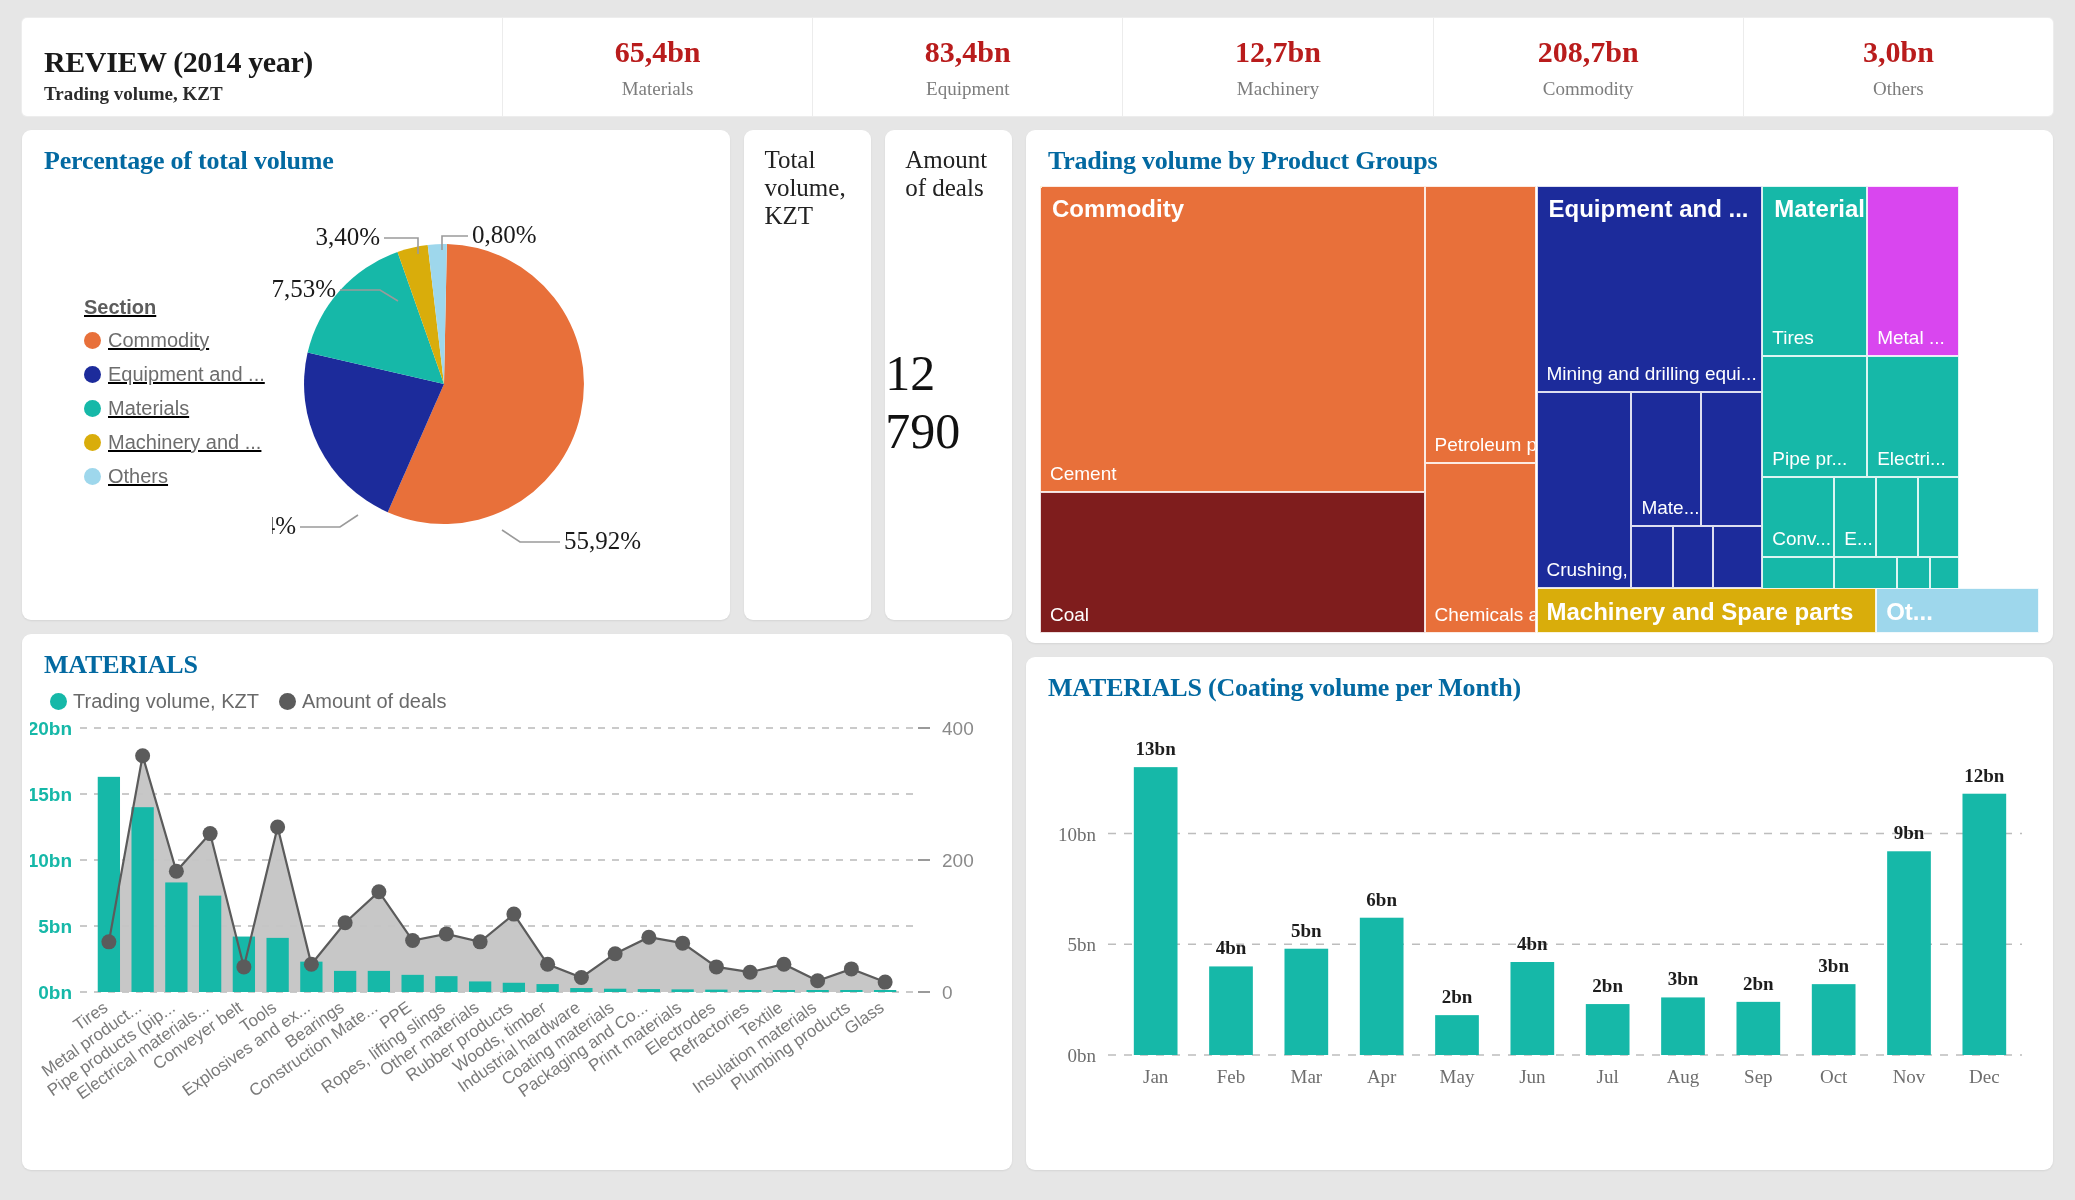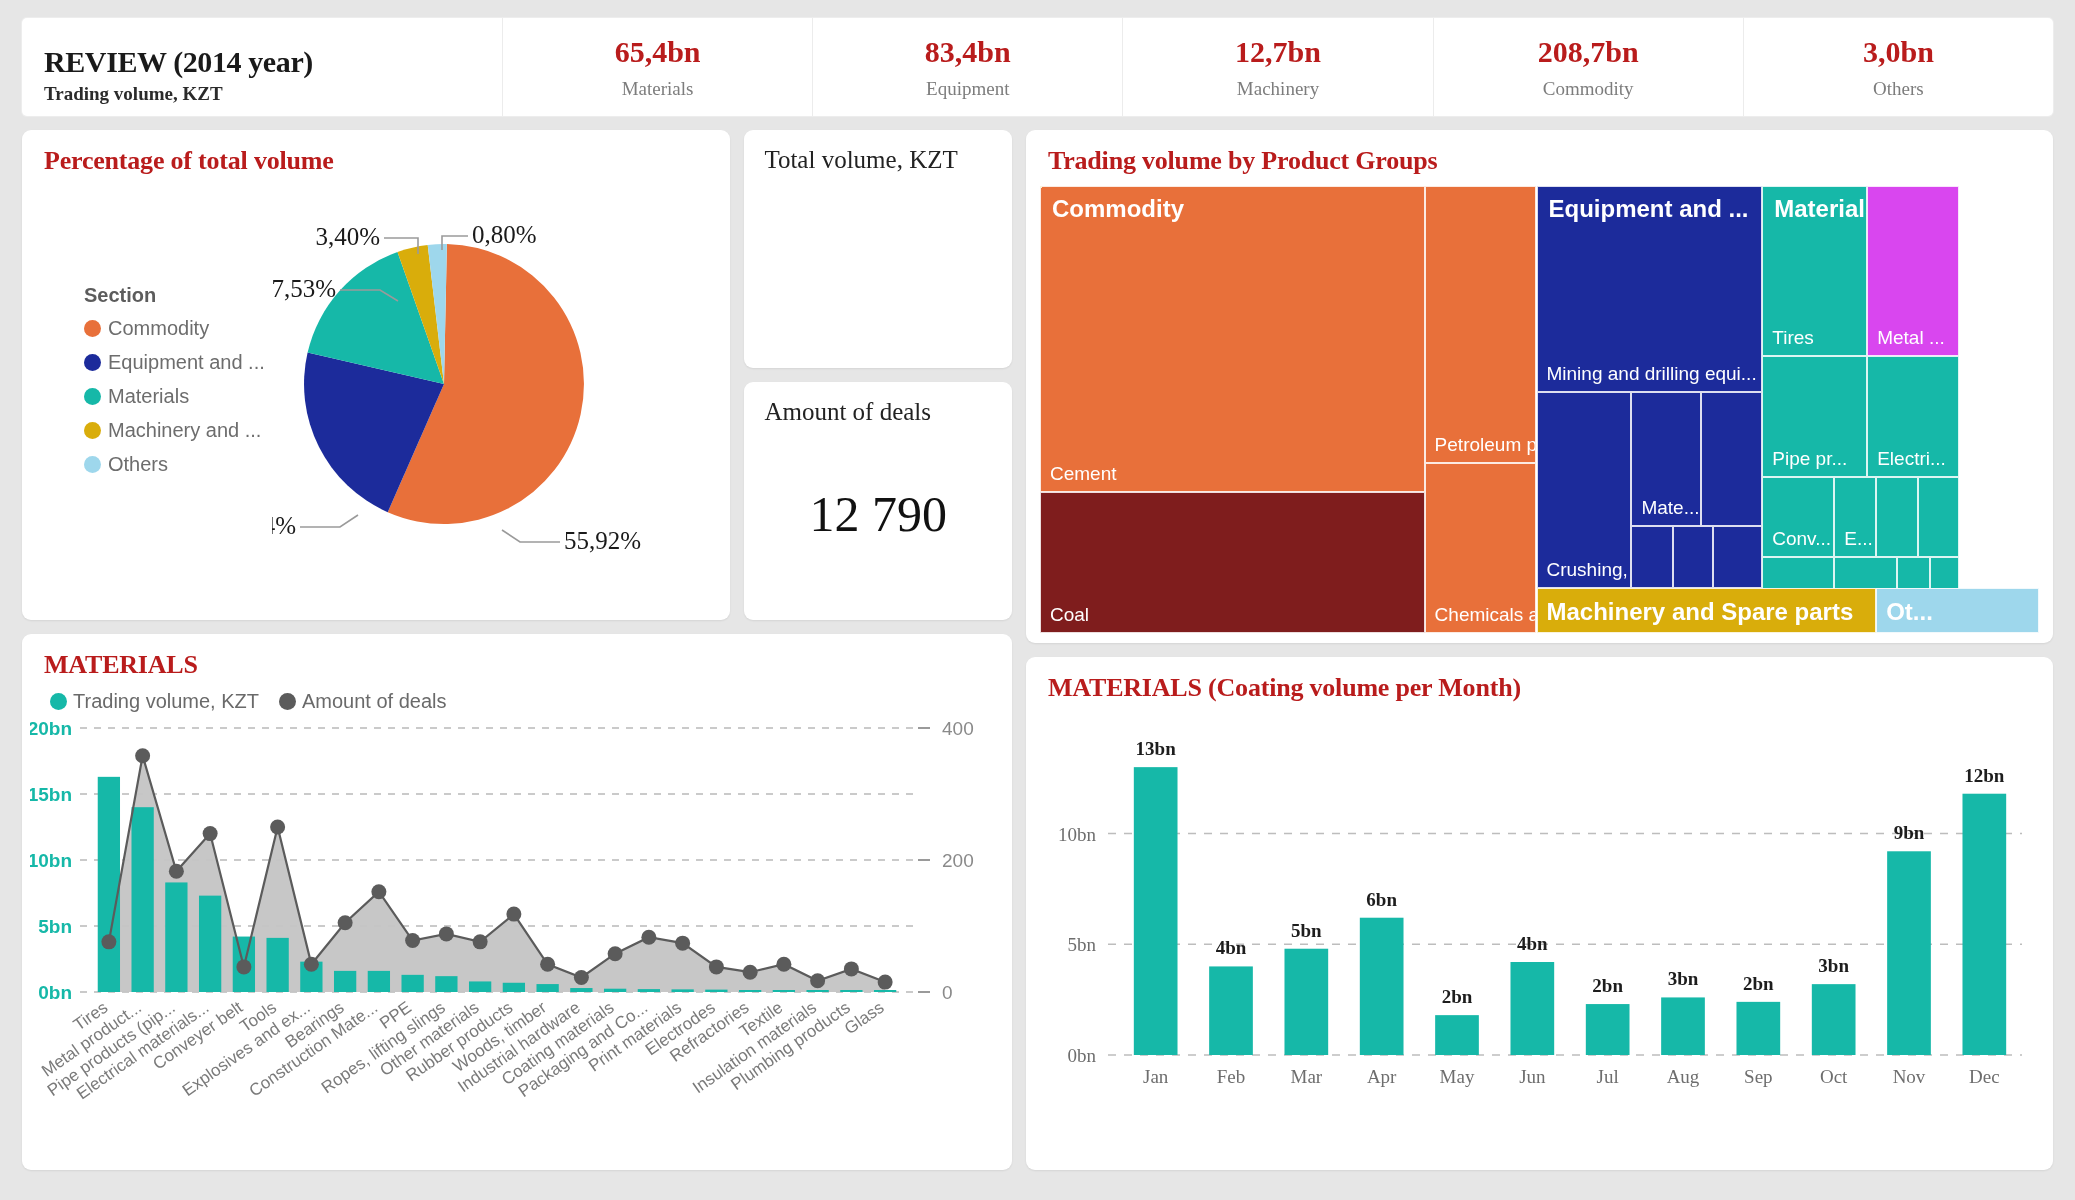--- a/index.html
+++ b/index.html
@@ -26,35 +26,35 @@
   .kpi-value { font-family: "Liberation Serif", serif; font-weight: 700; font-size: 30px; color: #b91c1c; }
   .kpi-label { font-family: "Liberation Serif", serif; font-size: 19px; color: #7d7d7d; margin-top: 9px; }
 
   
   .grid { display: flex; gap: 14px; margin-top: 14px; height: 1040px; }
   .col-left { display: flex; flex-direction: column; gap: 14px; width: 990px; }
   .col-right { display: flex; flex-direction: column; gap: 14px; flex: 1; }
   .row-top { display: flex; gap: 14px; height: 490px; }
 
   .card { background: #fff; border-radius: 9px; box-shadow: 0 1px 2px rgba(0,0,0,.08); position: relative; }
-  .card-title { font-family: "Liberation Serif", serif; font-weight: 700; font-size: 26px; color: #b91c1c; padding: 16px 0 0 22px; letter-spacing: -0.2px; }
+  .card-title { font-family: "Liberation Serif", serif; font-weight: 700; font-size: 26px; color: #0369a1; padding: 16px 0 0 22px; letter-spacing: -0.2px; }
 
   
   .pie-card { width: 720px; }
   .pie-wrap { position: relative; height: 400px; }
-  .legend { position: absolute; left: 62px; top: 108px; }
+  .legend { position: absolute; left: 62px; top: 120px; text-decoration: underline; }
   .legend-head { font-family:"Liberation Sans",sans-serif; font-weight:700; font-size: 20px; color: #5c5c5c; margin-bottom: 10px; }
   .legend-item { display:flex; align-items:center; gap:7px; margin-bottom: 11px; }
   .legend-dot { width: 17px; height: 17px; border-radius: 50%; flex: none; }
   .legend-label { font-size: 20px; color: #6d6d6d; }
   .pie-svg { position: absolute; left: 250px; top: 38px; }
   .pct { font-family: "Liberation Serif", serif; font-size: 25px; fill: #1a1a1a; }
 
   
-  .side-col { display:flex; flex-direction: column; gap: 14px; width: 272px; }
+  .side-col { display:flex; flex-direction: row; gap: 14px; width: 272px; }
   .side-card { background:#fff; border-radius:9px; box-shadow:0 1px 2px rgba(0,0,0,.08); flex:1; display:flex; flex-direction:column; }
   .side-label { font-family:"Liberation Serif", serif; font-size: 25px; color:#222; padding: 16px 0 0 20px; }
   .side-value { flex:1; display:flex; align-items:center; justify-content:center; font-family:"Liberation Serif", serif; font-size: 50px; color:#111; padding-bottom: 18px; }
 
   
   .tm-card { flex: 1; }
   .tm-area { position: absolute; left: 14px; right: 14px; top: 56px; bottom: 10px; }
   .tm-node { position: absolute; box-sizing: border-box; border: 1px solid rgba(255,255,255,.85); overflow: hidden; }
   .tm-top { font-weight: 700; font-size: 24px; color:#fff; padding: 8px 0 0 11px; white-space: nowrap; }
   .tm-leaf-label { position:absolute; left: 9px; bottom: 6px; font-size: 19px; color:#fff; white-space: nowrap; }

